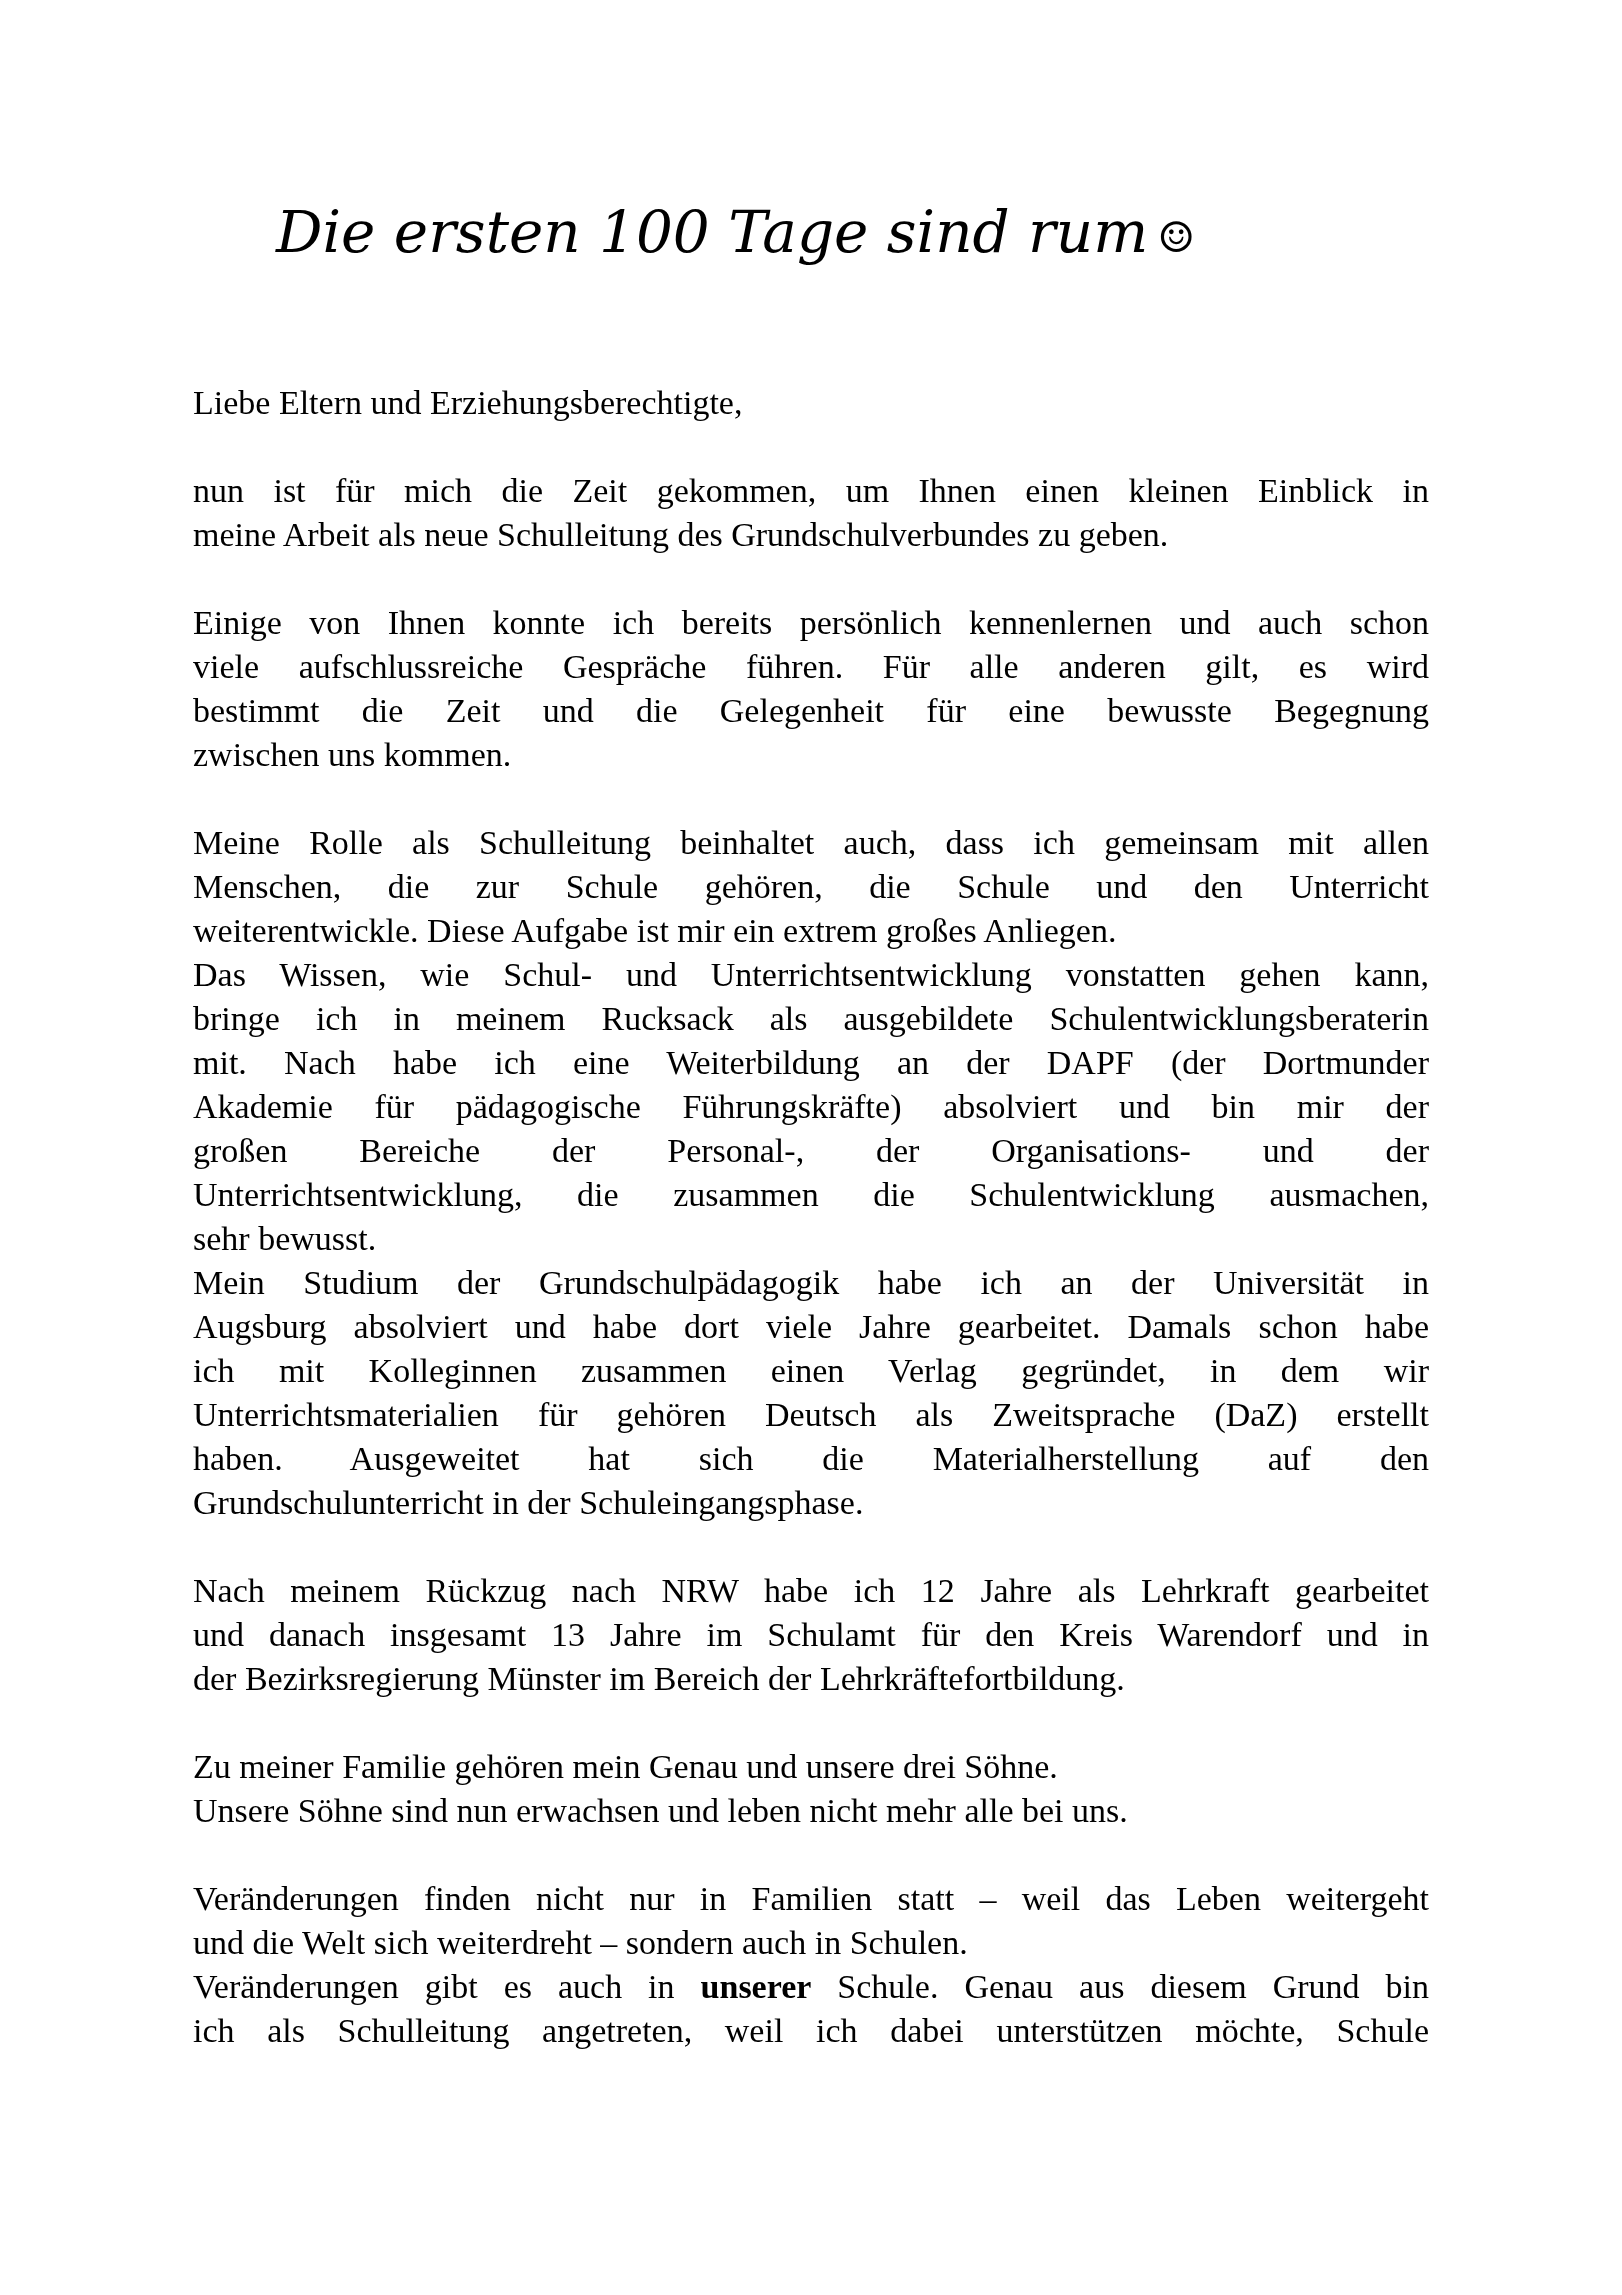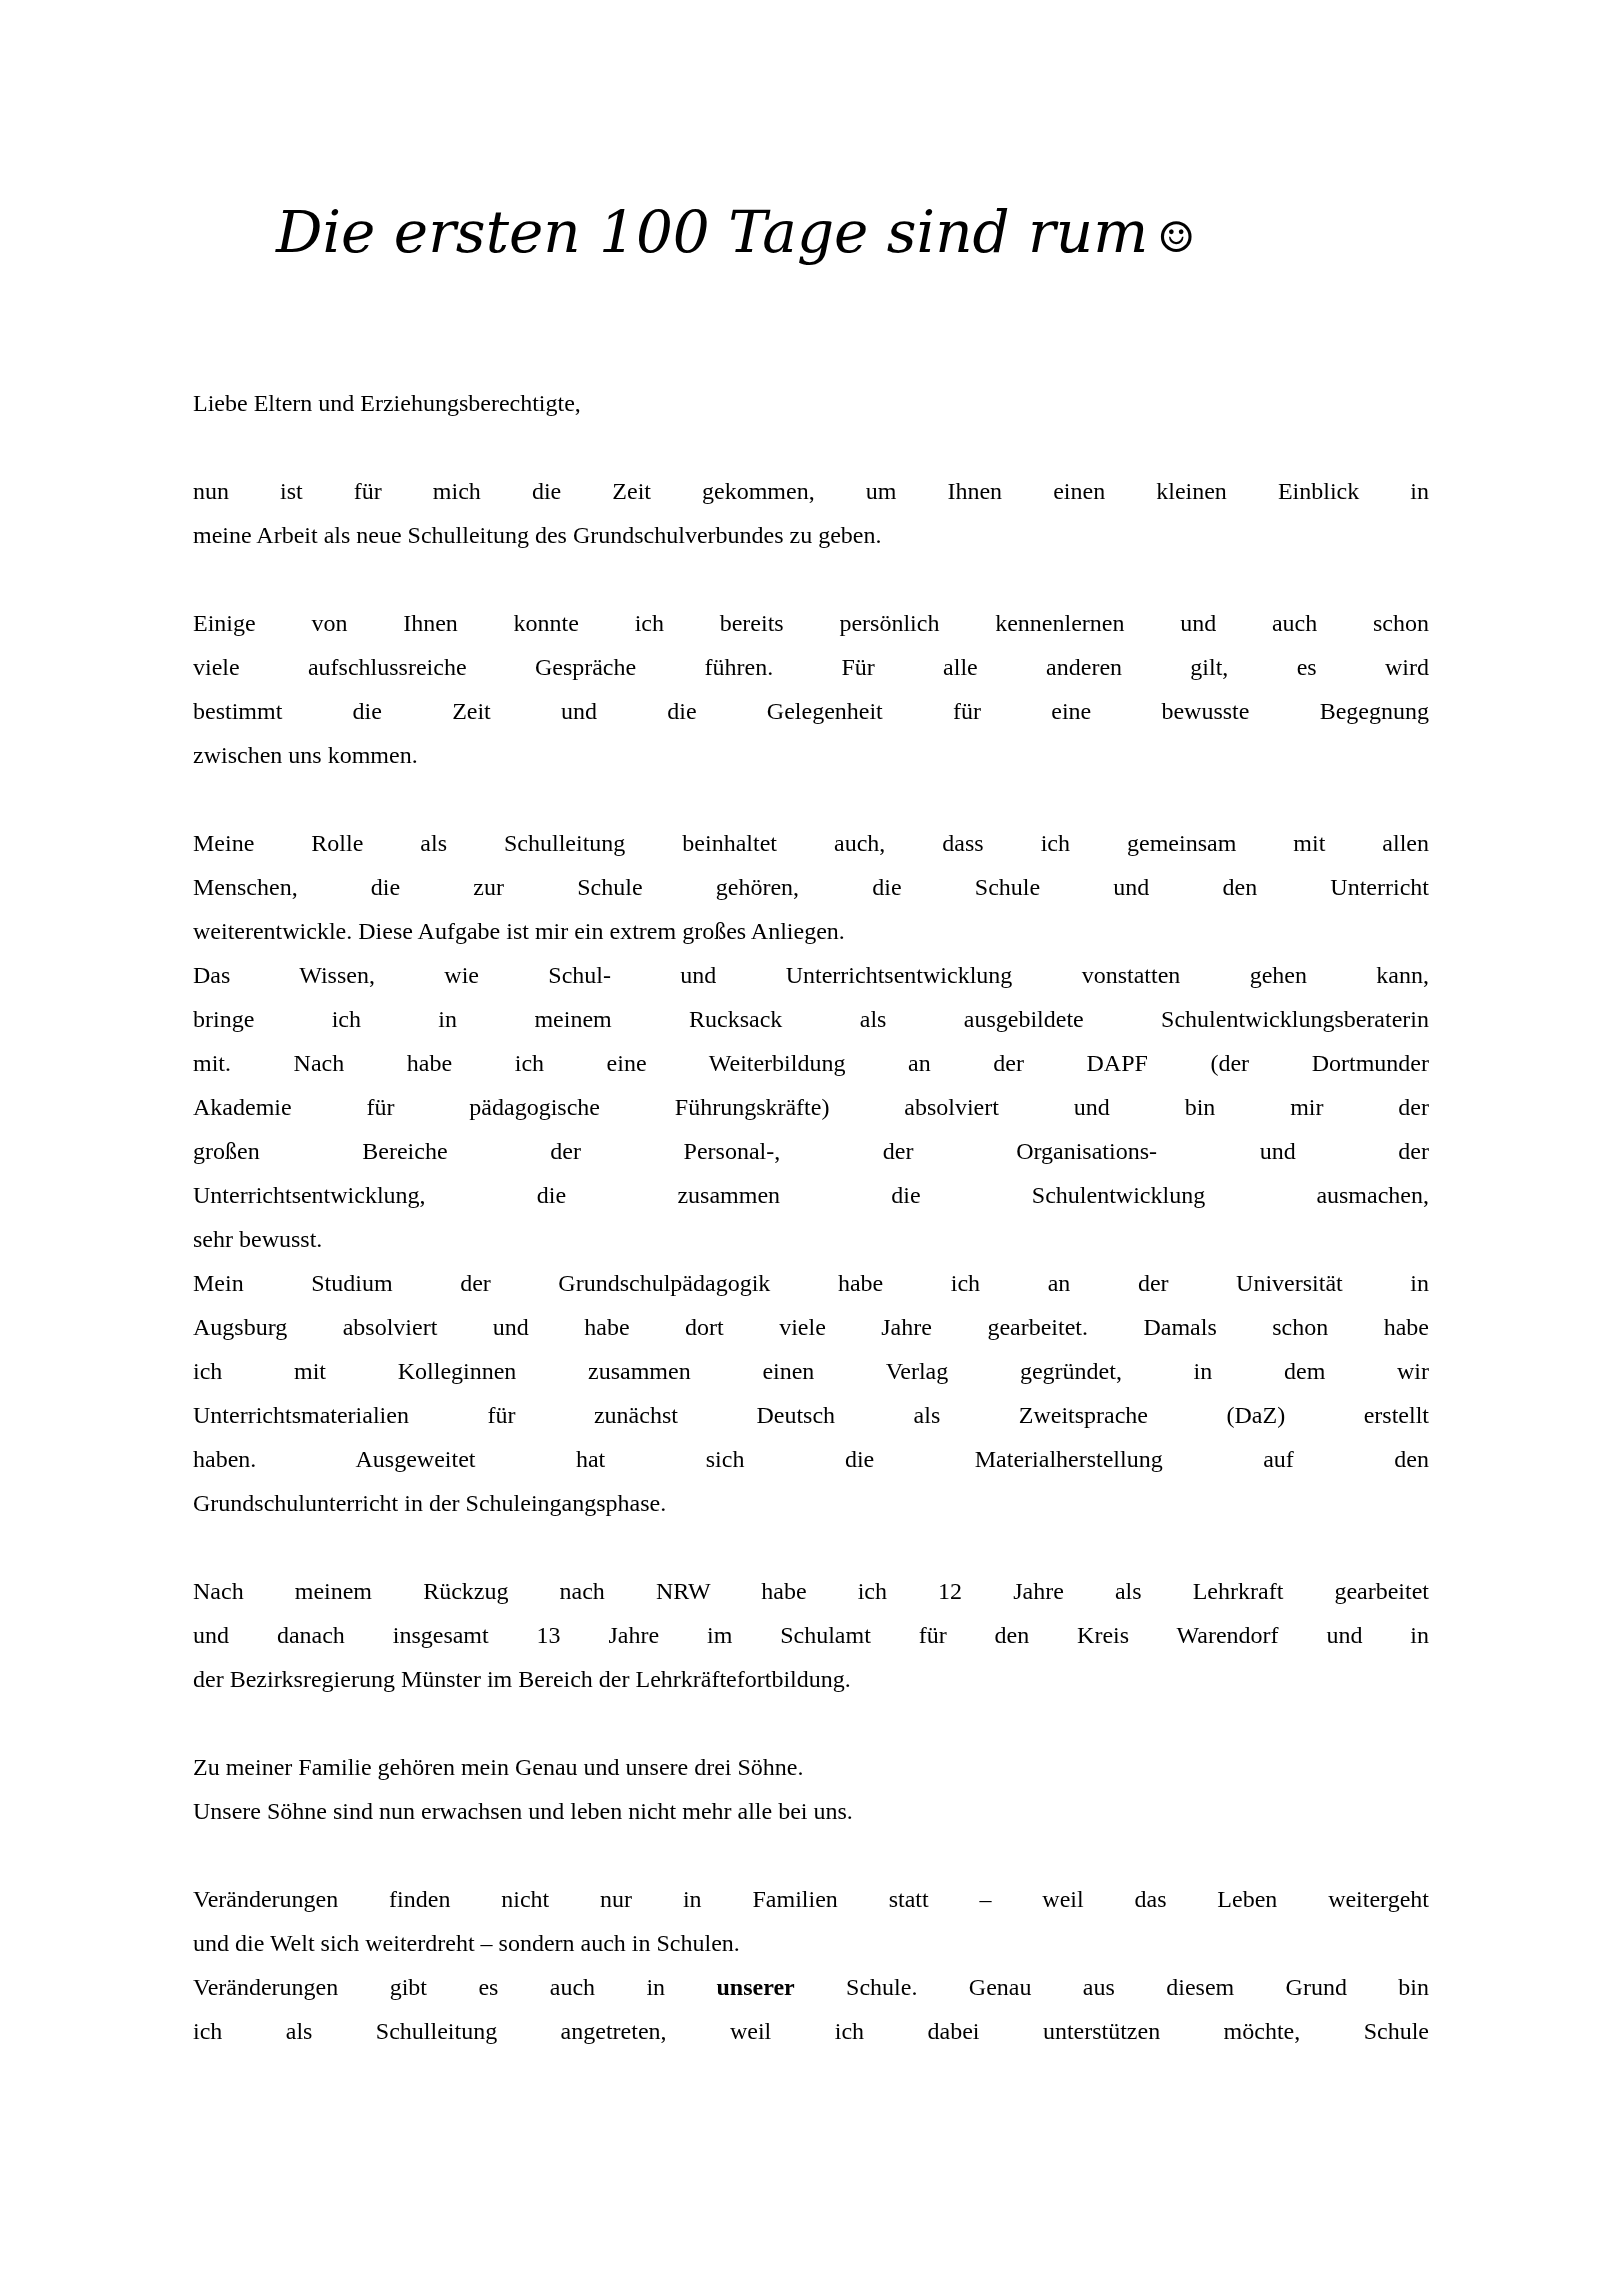--- a/index.html
+++ b/index.html
@@ -26,21 +26,21 @@
     margin: 0 0 111px 0;
     white-space: nowrap;
   }
   .title .smiley {
     font-style: normal;
     font-size: 42px;
     margin-left: 9.2px;
   }
   .bodytext {
     width: 1236px;
-    font-size: 24px;
+    font-size: 34px;
     line-height: 44px;
   }
   .para { margin: 0 0 44px 0; }
   .para:last-child { margin-bottom: 0; }
   .line { text-align: left; }
   .line.j {
     text-align: justify;
     text-align-last: justify;
   }
   .line b { font-weight: bold; margin-top: 20px; }
@@ -79,21 +79,21 @@
       <div class="line j">Das Wissen, wie Schul- und Unterrichtsentwicklung vonstatten gehen kann,</div>
       <div class="line j">bringe ich in meinem Rucksack als ausgebildete Schulentwicklungsberaterin</div>
       <div class="line j">mit. Nach habe ich eine Weiterbildung an der DAPF (der Dortmunder</div>
       <div class="line j">Akademie für pädagogische Führungskräfte) absolviert und bin mir der</div>
       <div class="line j">großen Bereiche der Personal-, der Organisations- und der</div>
       <div class="line j">Unterrichtsentwicklung, die zusammen die Schulentwicklung ausmachen,</div>
       <div class="line">sehr bewusst.</div>
       <div class="line j">Mein Studium der Grundschulpädagogik habe ich an der Universität in</div>
       <div class="line j">Augsburg absolviert und habe dort viele Jahre gearbeitet. Damals schon habe</div>
       <div class="line j">ich mit Kolleginnen zusammen einen Verlag gegründet, in dem wir</div>
-      <div class="line j">Unterrichtsmaterialien für zunächst Deutsch als Zweitsprache (DaZ) erstellt</div>
+      <div class="line j">Unterrichtsmaterialien für gehören Deutsch als Zweitsprache (DaZ) erstellt</div>
       <div class="line j">haben. Ausgeweitet hat sich die Materialherstellung auf den</div>
       <div class="line">Grundschulunterricht in der Schuleingangsphase.</div>
     </div>
 
     <div class="para">
       <div class="line j">Nach meinem Rückzug nach NRW habe ich 12 Jahre als Lehrkraft gearbeitet</div>
       <div class="line j">und danach insgesamt 13 Jahre im Schulamt für den Kreis Warendorf und in</div>
       <div class="line">der Bezirksregierung Münster im Bereich der Lehrkräftefortbildung.</div>
     </div>
 

